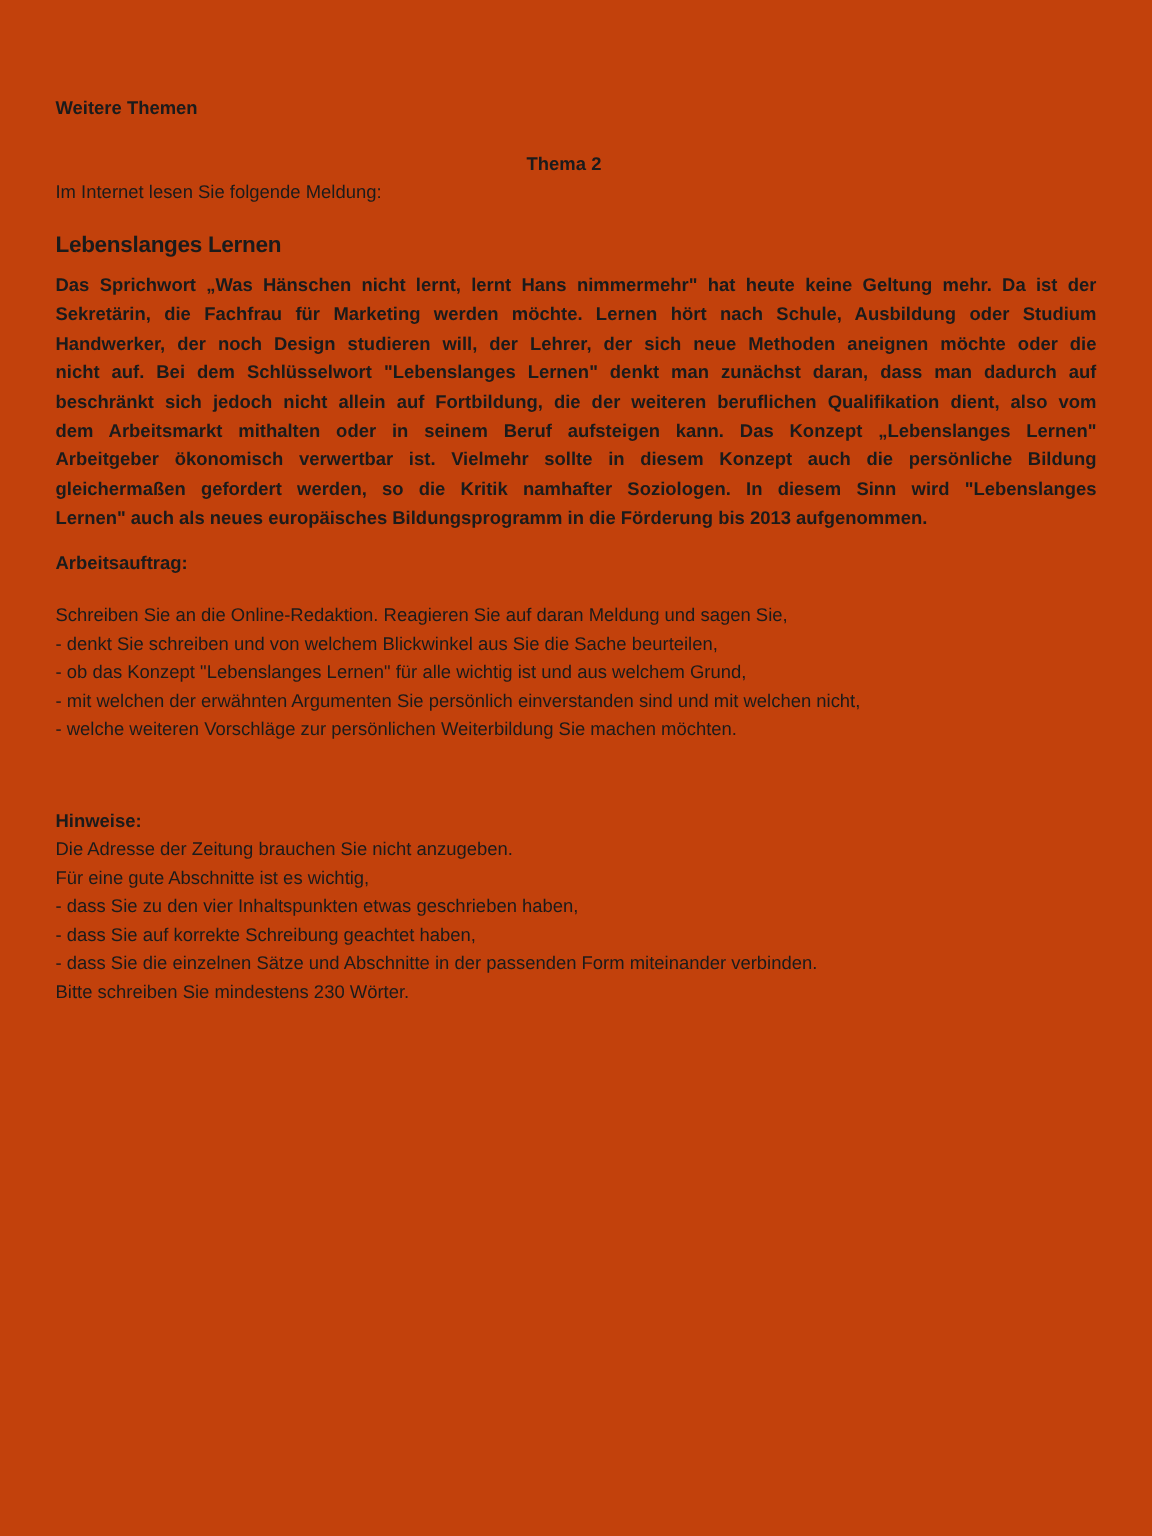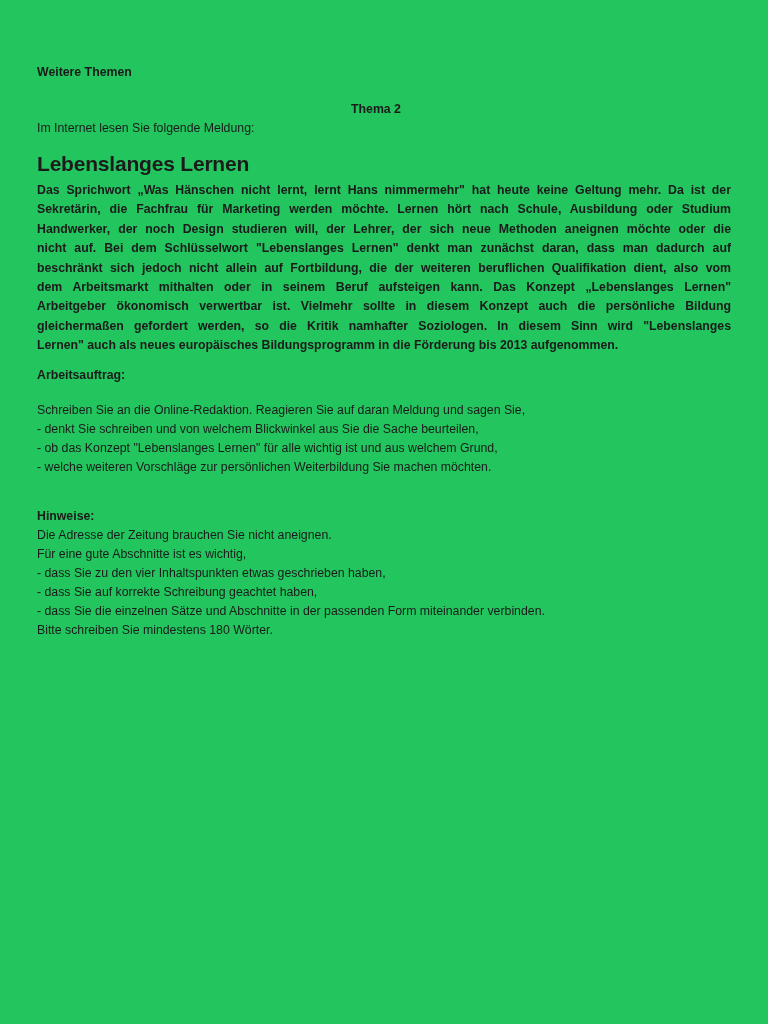--- a/index.html
+++ b/index.html
@@ -12,30 +12,30 @@
   }
   body {
     font-family: "Liberation Sans", "DejaVu Sans", sans-serif;
     color: #1b1b1b;
   }
   .page {
     box-sizing: border-box;
     width: 768px;
     height: 1024px;
     padding: 63px 53px 0 37px;
-    background: #22c55e;
+    background: #c2410c;
   }
   .line {
     font-size: 12.3px;
     line-height: 19px;
     white-space: pre-wrap;
   }
   .b { font-weight: bold; }
   .article-title {
-    font-size: 21px;
+    font-size: 15px;
     line-height: 26px;
     font-weight: bold;
     letter-spacing: -0.2px;
     margin: 13px 0 4px 0;
   }
   .para { width: 694px; }
   .jline {
     font-size: 12.3px;
     line-height: 19.4px;
     height: 19.4px;
@@ -44,21 +44,21 @@
     text-align-last: justify;
     font-weight: bold;
   }
   .jline.last {
     text-align: left;
     text-align-last: left;
   }
   .mt-thema   { margin-top: 18px; text-align: center; }
   .mt-task    { margin-top: 10px; }
   .mt-blank   { margin-top: 16px; }
-  .mt-hinweise{ margin-top: 30px; }
+  .mt-hinweise{ margin-top: 42px; }
 </style>
 </head>
 <body>
 
 <div class="page">
 
   <div class="line b">Weitere Themen</div>
 
   <div class="line b mt-thema">Thema 2</div>
   <div class="line">Im Internet lesen Sie folgende Meldung:</div>
@@ -75,23 +75,24 @@
     <div class="jline">Arbeitgeber ökonomisch verwertbar ist. Vielmehr sollte in diesem Konzept auch die persönliche Bildung</div>
     <div class="jline">gleichermaßen gefordert werden, so die Kritik namhafter Soziologen. In diesem Sinn wird "Lebenslanges</div>
     <div class="jline last">Lernen" auch als neues europäisches Bildungsprogramm in die Förderung bis 2013 aufgenommen.</div>
   </div>
 
   <div class="line b mt-task">Arbeitsauftrag:</div>
 
   <div class="line mt-blank">Schreiben Sie an die Online-Redaktion. Reagieren Sie auf daran Meldung und sagen Sie,</div>
   <div class="line">- denkt Sie schreiben und von welchem Blickwinkel aus Sie die Sache beurteilen,</div>
   <div class="line">- ob das Konzept "Lebenslanges Lernen" für alle wichtig ist und aus welchem Grund,</div>
+  <div class="line">- mit welchen der erwähnten Argumenten Sie persönlich einverstanden sind und mit welchen nicht,</div>
   <div class="line">- welche weiteren Vorschläge zur persönlichen Weiterbildung Sie machen möchten.</div>
 
   <div class="line b mt-hinweise">Hinweise:</div>
-  <div class="line">Die Adresse der Zeitung brauchen Sie nicht aneignen.</div>
+  <div class="line">Die Adresse der Zeitung brauchen Sie nicht anzugeben.</div>
   <div class="line">Für eine gute Abschnitte ist es wichtig,</div>
   <div class="line">- dass Sie zu den vier Inhaltspunkten etwas geschrieben haben,</div>
   <div class="line">- dass Sie auf korrekte Schreibung geachtet haben,</div>
   <div class="line">- dass Sie die einzelnen Sätze und Abschnitte in der passenden Form miteinander verbinden.</div>
-  <div class="line">Bitte schreiben Sie mindestens 180 Wörter.</div>
+  <div class="line">Bitte schreiben Sie mindestens 230 Wörter.</div>
 
 </div>
 
 </body></html>

